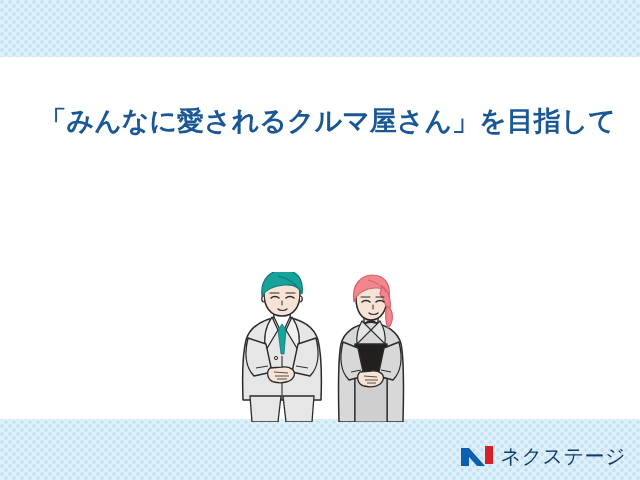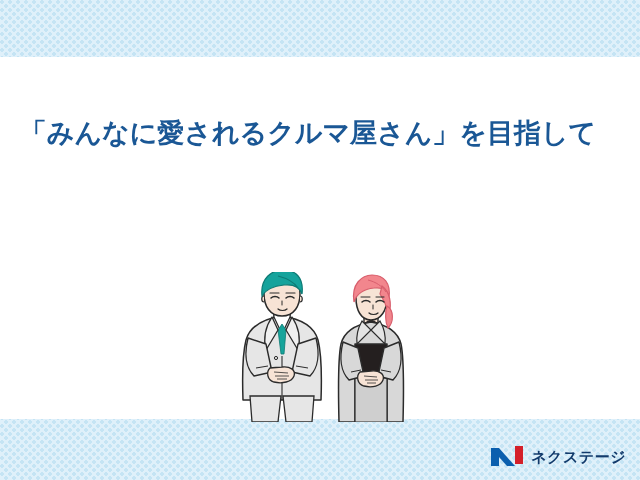--- a/index.html
+++ b/index.html
@@ -32,23 +32,23 @@
     top: 57px;
     width: 640px;
     height: 362px;
     background: #ffffff;
   }
 
   
   .headline-block {
     position: absolute;
     left: 0;
-    top: 120px;
+    top: 108px;
     width: 616px;
-    text-align: center;
+    text-align: right;
     line-height: 1;
   }
 
   .headline-main {
     display: block;
     font-size: 27px;
     font-weight: bold;
     color: #1a5795;
     letter-spacing: 0px;
     white-space: nowrap;
@@ -85,22 +85,22 @@
     display: flex;
     align-items: center;
     gap: 7px;
   }
 
   .logo-mark {
     display: block;
   }
 
   .logo-text {
-    font-size: 15px;
-    font-weight: bold;
+    font-size: 20px;
+    font-weight: normal;
     color: #123a6b;
     letter-spacing: 0.5px;
     line-height: 1;
     white-space: nowrap;
   }
 </style>
 </head>
 <body>
 
 <div class="banner">

